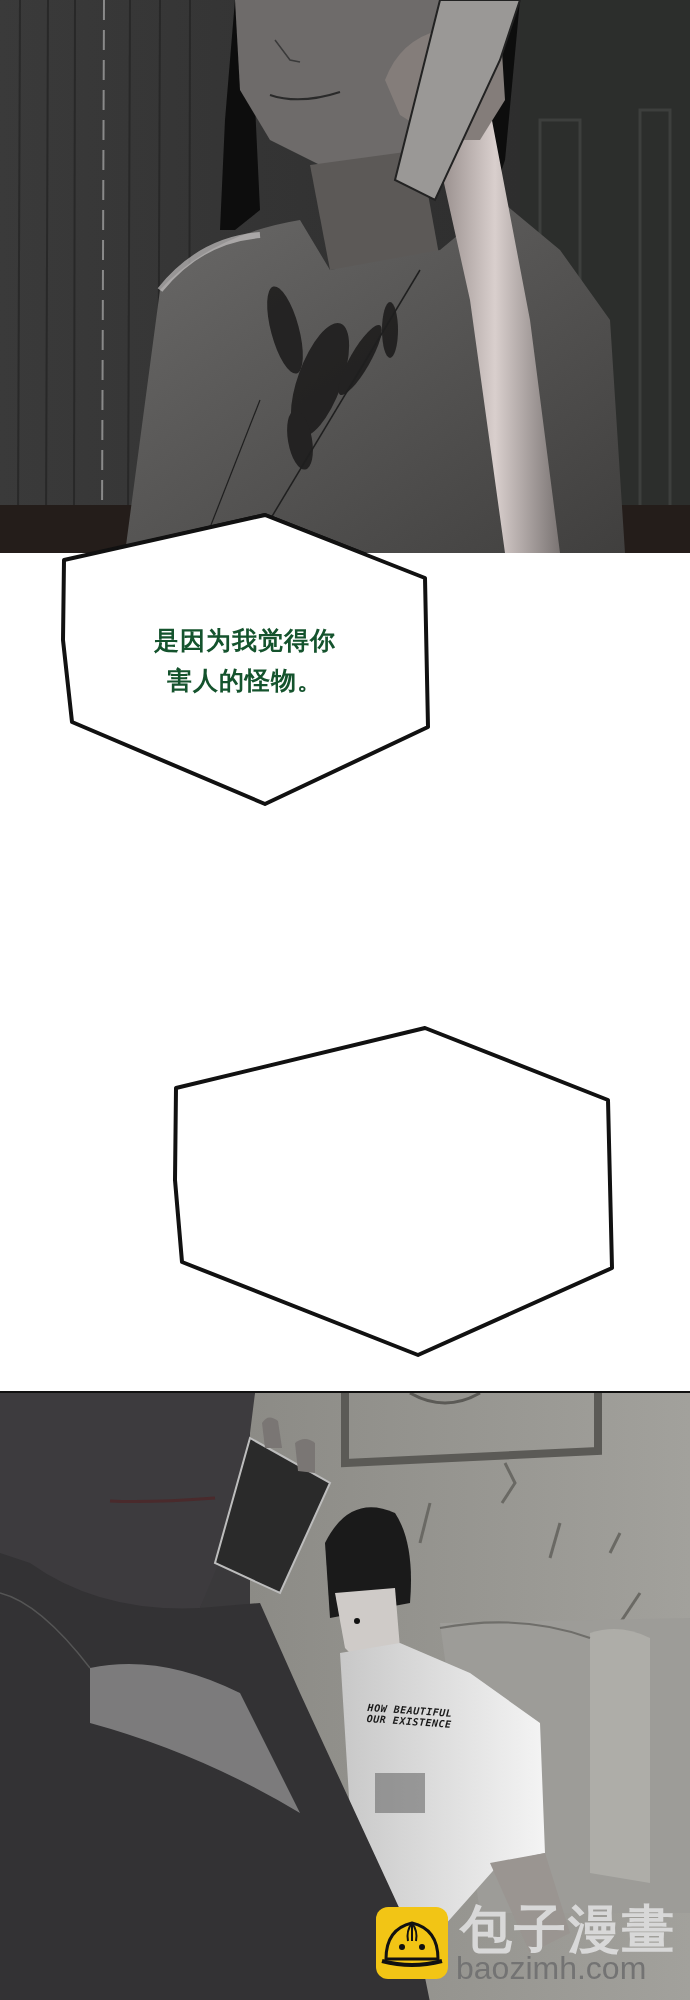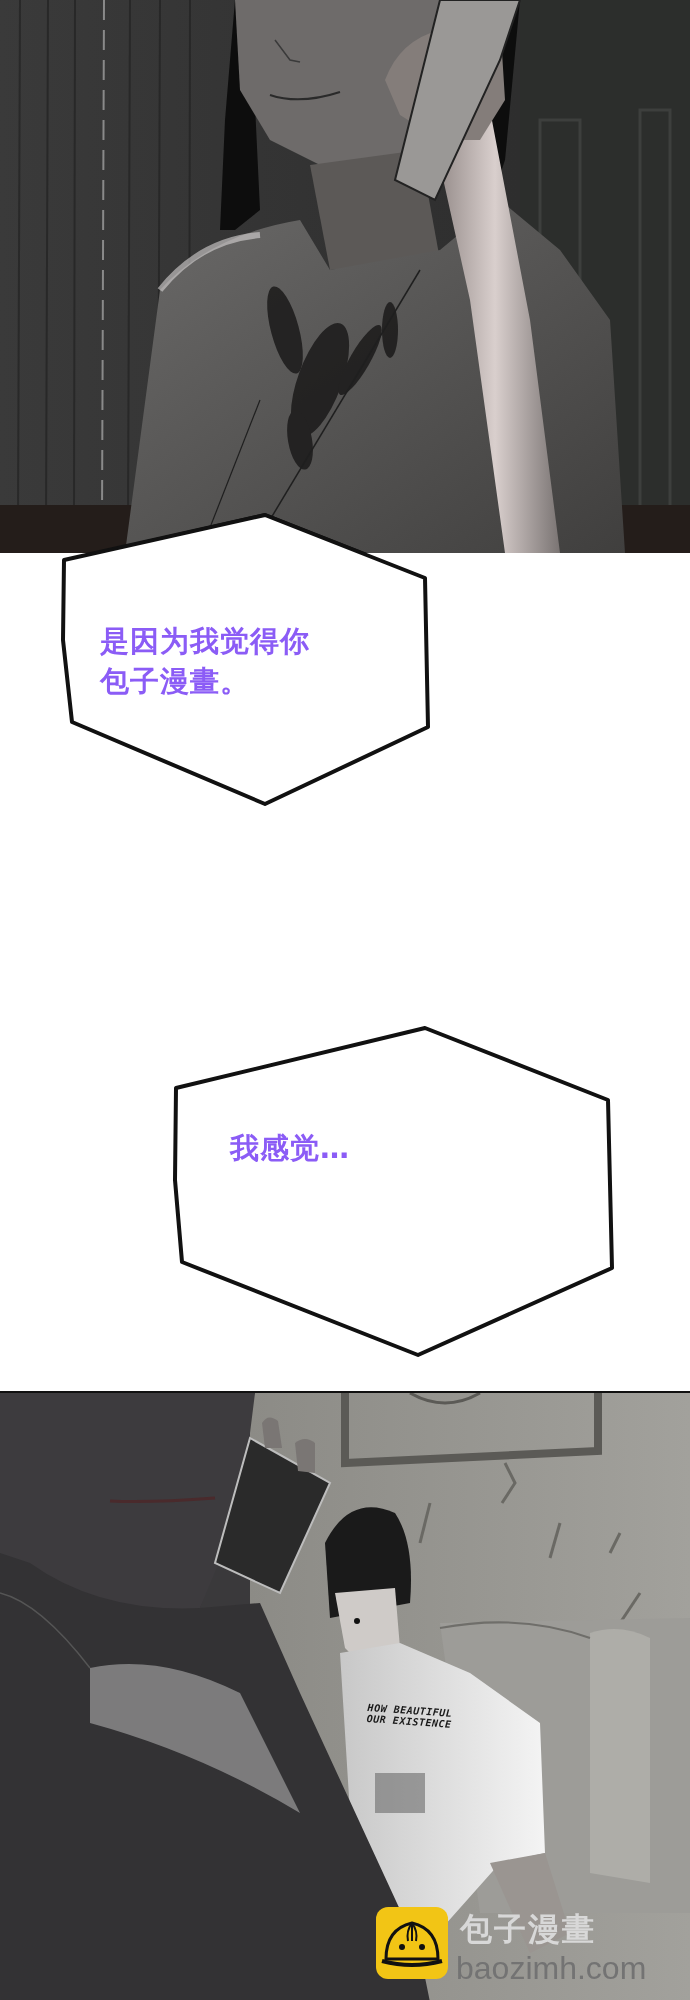--- a/index.html
+++ b/index.html
@@ -2,27 +2,27 @@
 <html><head>
   <meta charset="utf-8">
   <style>
     html, body { margin: 0; padding: 0; background: #ffffff; }
     body { width: 690px; height: 2000px; position: relative; overflow: hidden; font-family: "DejaVu Sans", sans-serif; }
     .panel { position: absolute; left: 0; width: 690px; overflow: hidden; }
     #panel-top { top: 0; height: 553px; background: #2f2f2f; }
     #panel-bottom { top: 1391px; height: 609px; background: #3a393b; border-top: 2px solid #111; }
     svg { display: block; }
     .bubble-wrap { position: absolute; left: 0; top: 0; width: 690px; height: 2000px; pointer-events: none; }
-    .bubble-text { position: absolute; text-align: left; color: #8b5cf6; font-weight: bold; font-size: 29px; line-height: 40px; letter-spacing: 1px; }
+    .bubble-text { position: absolute; text-align: center; color: #14532d; font-weight: bold; font-size: 25px; line-height: 40px; letter-spacing: 1px; }
     #bubble1-text { left: 100px; top: 621px; width: 290px; }
     #bubble2-text { left: 230px; top: 1128px; width: 330px; }
     .shirt-text { position: absolute; font-family: "DejaVu Sans Mono", monospace; font-weight: bold; font-style: italic; font-size: 10px; line-height: 11px; color: #1a1a1a; transform: rotate(4deg); transform-origin: left top; letter-spacing: 0.5px; }
     .watermark { position: absolute; left: 376px; top: 1893px; width: 300px; height: 92px; }
     .wm-logo { position: absolute; left: 0; top: 14px; width: 72px; height: 72px; background: #f2c515; border-radius: 12px; }
-    .wm-title { position: absolute; left: 84px; top: 14px; font-size: 32px; line-height: 44px; color: #d8d8d8; font-weight: bold; letter-spacing: 2px; }
+    .wm-title { position: absolute; left: 84px; top: 14px; font-size: 52px; line-height: 44px; color: #d8d8d8; font-weight: bold; letter-spacing: 2px; }
     .wm-url { position: absolute; left: 80px; top: 58px; font-size: 32px; line-height: 34px; color: #737373; font-family: "Liberation Sans", sans-serif; }
   </style>
 </head>
 <body>
 
 <div class="panel" id="panel-top">
   <svg width="690" height="553" viewBox="0 0 690 553">
     <defs>
       <linearGradient id="wallL" x1="0" x2="1">
         <stop offset="0" stop-color="#3a3a3a"></stop>
@@ -148,25 +148,24 @@
   <div>OUR EXISTENCE</div>
 </div>
 
 <svg class="bubble-wrap" width="690" height="2000" viewBox="0 0 690 2000">
   <polygon points="64,560 265,515 425,578 428,727 265,804 72,722 63,640" fill="#ffffff" stroke="#111" stroke-width="4" stroke-linejoin="round"></polygon>
   <polygon points="176,1088 425,1028 608,1100 612,1268 418,1355 182,1262 175,1180" fill="#ffffff" stroke="#111" stroke-width="4" stroke-linejoin="round"></polygon>
 </svg>
 
 <div class="bubble-text" id="bubble1-text">
   <div>是因为我觉得你</div>
-  <div>包子漫畫。</div>
+  <div>害人的怪物。</div>
 </div>
 
 <div class="bubble-text" id="bubble2-text">
-  <div>我感觉…</div>
 </div>
 
 <div class="watermark">
   <div class="wm-logo">
     <svg width="72" height="72" viewBox="0 0 72 72">
       <path d="M10 52 Q10 22 36 16 Q62 22 62 52 Z" fill="#f2c515" stroke="#111" stroke-width="3"></path>
       <path d="M36 16 Q30 24 32 34 M36 16 Q42 24 40 34 M36 16 Q36 26 36 34" stroke="#111" stroke-width="2" fill="none"></path>
       <circle cx="26" cy="40" r="3" fill="#111"></circle>
       <circle cx="46" cy="40" r="3" fill="#111"></circle>
       <path d="M6 54 Q36 62 66 54" stroke="#111" stroke-width="4" fill="none"></path>

